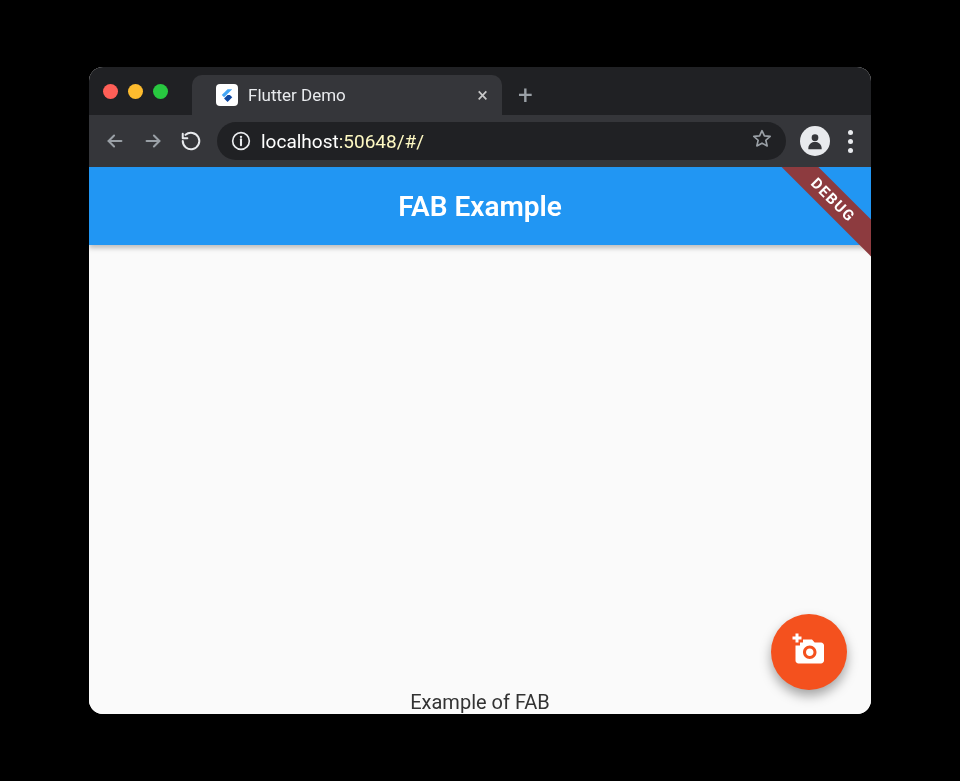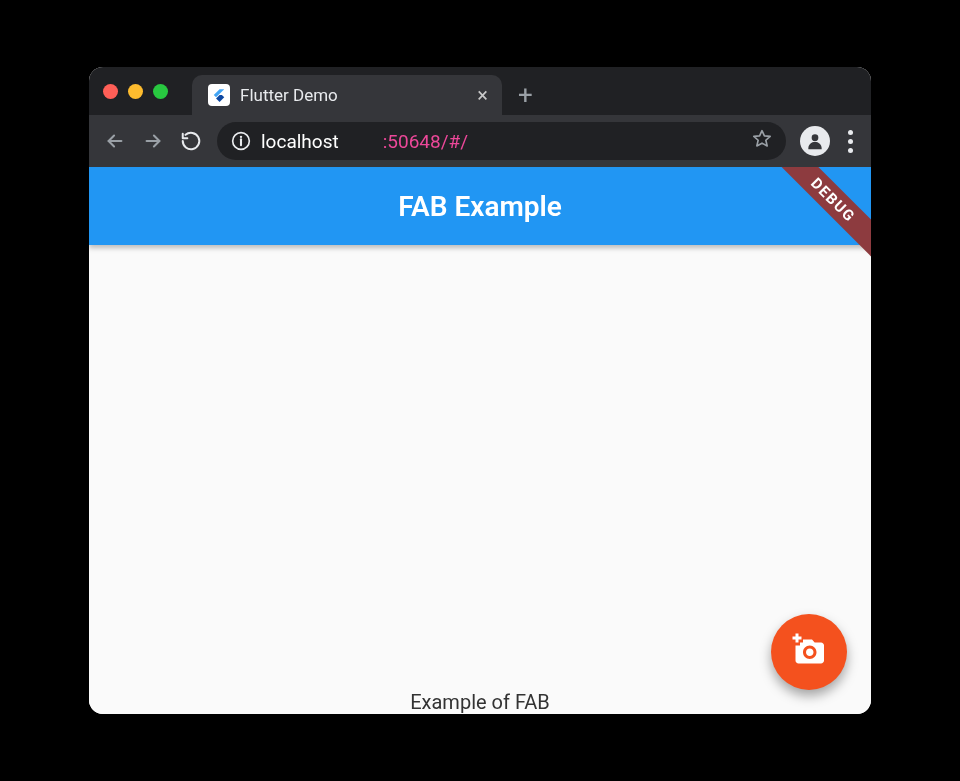--- a/index.html
+++ b/index.html
@@ -32,21 +32,21 @@
   .dot { width: 15px; height: 15px; border-radius: 50%; }
   .dot.red    { background: #ff5f57; }
   .dot.yellow { background: #febc2e; }
   .dot.green  { background: #28c840; }
 
   .tab {
     display: flex;
     align-items: center;
     gap: 10px;
     height: 40px;
-    padding: 0 14px 0 16px;
+    padding: 0 14px 0 24px;
     background: #35363a;
     border-radius: 10px 10px 0 0;
     color: #e8eaed;
     font-size: 17px;
     min-width: 310px;
     margin-top: 8px;
   }
   .tab .favicon {
     width: 22px; height: 22px;
     background: #fff;
@@ -83,23 +83,23 @@
     display: flex;
     align-items: center;
     padding: 0 14px;
     gap: 10px;
     color: #e8eaed;
   }
   .omnibox .info-icon {
     width: 20px; height: 20px; display:flex; align-items:center; justify-content:center;
     color: #e8eaed;
   }
-  .omnibox .url { font-size: 19px; display: flex; align-items: baseline; gap: 44px; }
+  .omnibox .url { font-size: 19px; display: flex; align-items: baseline; }
   .omnibox .url .host { color: #fff; }
-  .omnibox .url .rest { color: #ec4899; }
+  .omnibox .url .rest { color: #fef9c3; }
   .omnibox .star { margin-left: auto; color: #9aa0a6; }
 
   .avatar {
     width: 30px; height: 30px; border-radius: 50%;
     background: #e8eaed;
     display: flex; align-items: center; justify-content: center;
   }
   .avatar svg { width: 20px; height: 20px; fill: #35363a; }
 
   .kebab { display:flex; flex-direction:column; gap:4px; padding: 0 4px; }

